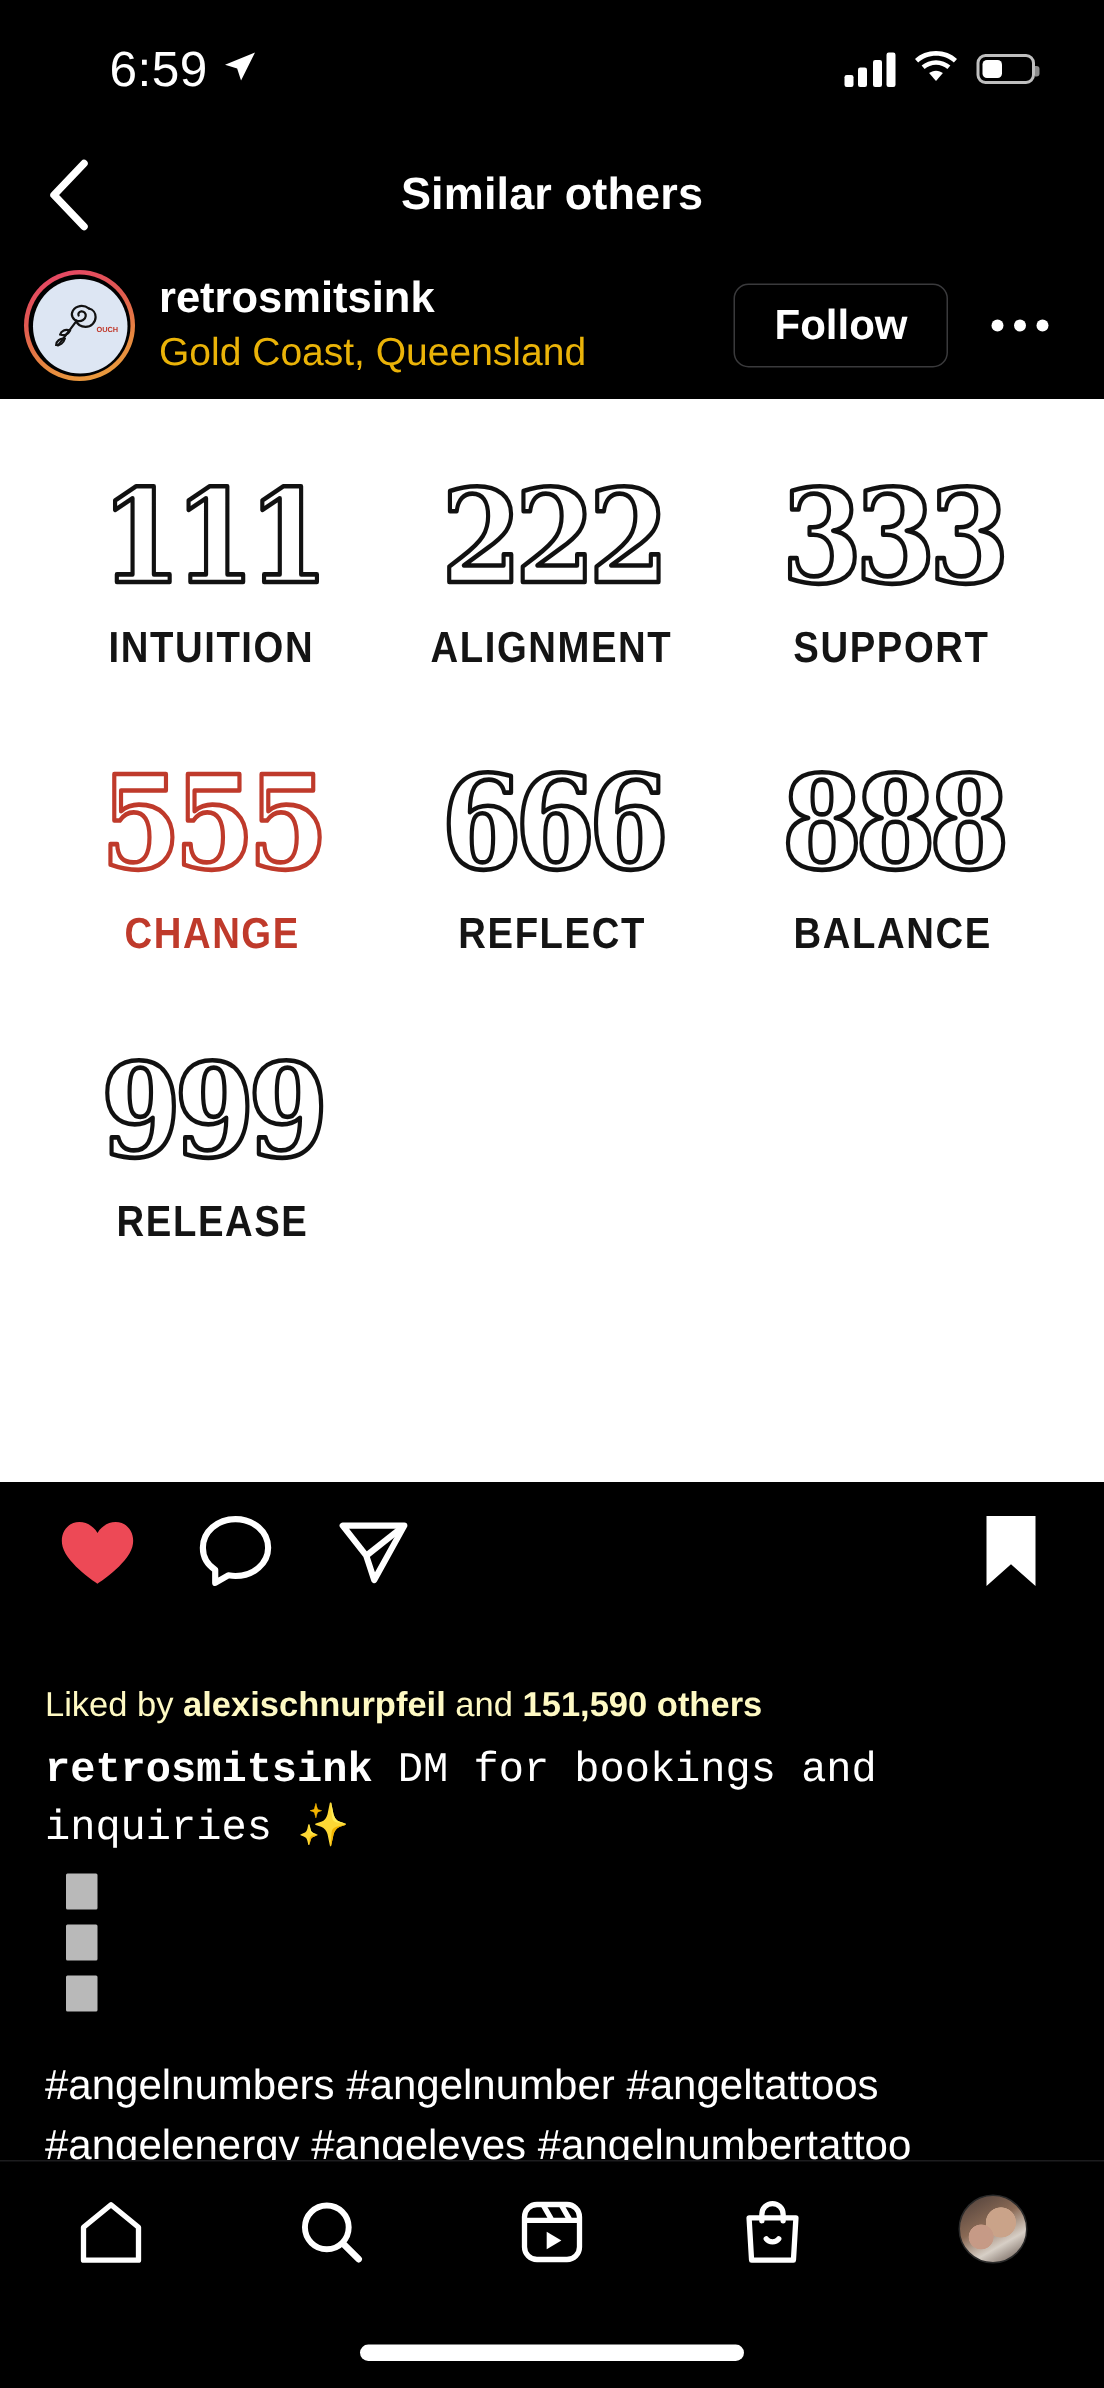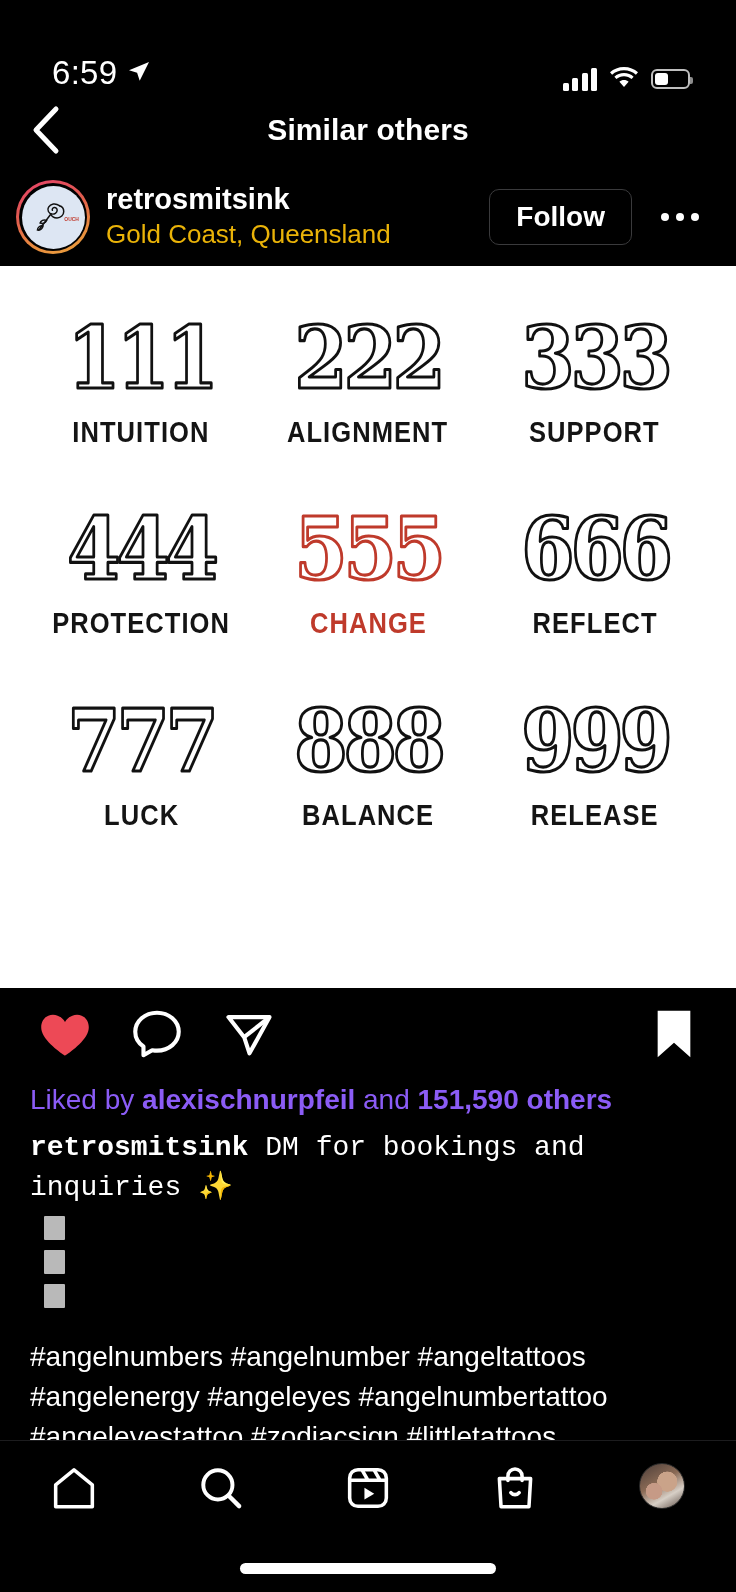--- a/index.html
+++ b/index.html
@@ -6,22 +6,22 @@
   html, body {
     width:736px; height:1592px;
     background:#000; overflow:hidden;
     font-family:"Liberation Sans", sans-serif;
     -webkit-font-smoothing:antialiased;
   }
   .phone { position:relative; width:736px; height:1592px; background:#000; }
 
   
   .statusbar {
-    height:92px; display:flex; align-items:flex-end;
-    justify-content:space-between; padding:0 46px 0 52px; color:#fff;
+    height:92px; display:flex; align-items:center;
+    justify-content:space-between; padding:0 46px 0 73px; color:#fff;
   }
   .status-left { display:flex; align-items:center; gap:10px; }
   .clock { font-size:33px; font-weight:400; letter-spacing:.3px; }
   .loc-arrow { display:block; }
   .status-right { display:flex; align-items:center; gap:12px; }
   .sig { display:flex; align-items:flex-end; gap:3.5px; height:24px; }
   .sig i { display:block; width:6px; background:#fff; border-radius:1.5px; }
   .sig i:nth-child(1){ height:8px; background:#fff; }
   .sig i:nth-child(2){ height:13px; }
   .sig i:nth-child(3){ height:18px; }
@@ -103,21 +103,21 @@
   
   .actions {
     height:92px; display:flex; align-items:center;
     padding:0 36px; gap:34px;
   }
   .act { cursor:pointer; display:flex; align-items:center; }
   .spacer { flex:1 1 auto; }
 
   
   .capwrap { padding:0 30px; }
-  .likes { color:#8b5cf6; font-size:28px; line-height:1.42; }
+  .likes { color:#fef9c3; font-size:23px; line-height:1.42;margin-top:40px; }
   .likes b { font-weight:700; }
   .caption { color:#fff; font-size:28px; line-height:1.42; margin-top:8px;font-family:Liberation Mono, monospace; }
   .caption b { font-weight:700; }
   .tofu-list { margin-top:4px; }
   .tofu-row { height:34px; display:flex; align-items:center; padding-left:14px; }
   .tofu {
     display:inline-block; width:21px; height:24px;
     background:#b9b9b9; border-radius:1px;
   }
   .tags {
@@ -231,43 +231,31 @@
             <text x="90" y="62" text-anchor="middle" font-family="&quot;DejaVu Serif&quot;, serif" font-size="72" font-weight="700" letter-spacing="-4" fill="none" stroke="#111111" stroke-width="2.6" stroke-linejoin="round" transform="scale(1,1.12) translate(0,-4)">222</text>
           </svg>
           <div class="lbl">ALIGNMENT</div>
         </div>
         <div class="cell">
           <svg viewBox="0 0 180 78" width="192" height="84">
             <text x="90" y="62" text-anchor="middle" font-family="&quot;DejaVu Serif&quot;, serif" font-size="72" font-weight="700" letter-spacing="-4" fill="none" stroke="#111111" stroke-width="2.6" stroke-linejoin="round" transform="scale(1,1.12) translate(0,-4)">333</text>
           </svg>
           <div class="lbl">SUPPORT</div>
         </div>
-        <div class="cell">
-          <svg viewBox="0 0 180 78" width="192" height="84">
-            <text x="90" y="62" text-anchor="middle" font-family="&quot;DejaVu Serif&quot;, serif" font-size="72" font-weight="700" letter-spacing="-4" fill="none" stroke="#111111" stroke-width="2.6" stroke-linejoin="round" transform="scale(1,1.12) translate(0,-4)">444</text>
-          </svg>
-          <div class="lbl">PROTECTION</div>
-        </div>
         <div class="cell red">
           <svg viewBox="0 0 180 78" width="192" height="84">
             <text x="90" y="62" text-anchor="middle" font-family="&quot;DejaVu Serif&quot;, serif" font-size="72" font-weight="700" letter-spacing="-4" fill="none" stroke="#bf3a2b" stroke-width="2.6" stroke-linejoin="round" transform="scale(1,1.12) translate(0,-4)">555</text>
           </svg>
           <div class="lbl">CHANGE</div>
         </div>
         <div class="cell">
           <svg viewBox="0 0 180 78" width="192" height="84">
             <text x="90" y="62" text-anchor="middle" font-family="&quot;DejaVu Serif&quot;, serif" font-size="72" font-weight="700" letter-spacing="-4" fill="none" stroke="#111111" stroke-width="2.6" stroke-linejoin="round" transform="scale(1,1.12) translate(0,-4)">666</text>
           </svg>
           <div class="lbl">REFLECT</div>
-        </div>
-        <div class="cell">
-          <svg viewBox="0 0 180 78" width="192" height="84">
-            <text x="90" y="62" text-anchor="middle" font-family="&quot;DejaVu Serif&quot;, serif" font-size="72" font-weight="700" letter-spacing="-4" fill="none" stroke="#111111" stroke-width="2.6" stroke-linejoin="round" transform="scale(1,1.12) translate(0,-4)">777</text>
-          </svg>
-          <div class="lbl">LUCK</div>
         </div>
         <div class="cell">
           <svg viewBox="0 0 180 78" width="192" height="84">
             <text x="90" y="62" text-anchor="middle" font-family="&quot;DejaVu Serif&quot;, serif" font-size="72" font-weight="700" letter-spacing="-4" fill="none" stroke="#111111" stroke-width="2.6" stroke-linejoin="round" transform="scale(1,1.12) translate(0,-4)">888</text>
           </svg>
           <div class="lbl">BALANCE</div>
         </div>
         <div class="cell">
           <svg viewBox="0 0 180 78" width="192" height="84">
             <text x="90" y="62" text-anchor="middle" font-family="&quot;DejaVu Serif&quot;, serif" font-size="72" font-weight="700" letter-spacing="-4" fill="none" stroke="#111111" stroke-width="2.6" stroke-linejoin="round" transform="scale(1,1.12) translate(0,-4)">999</text>

